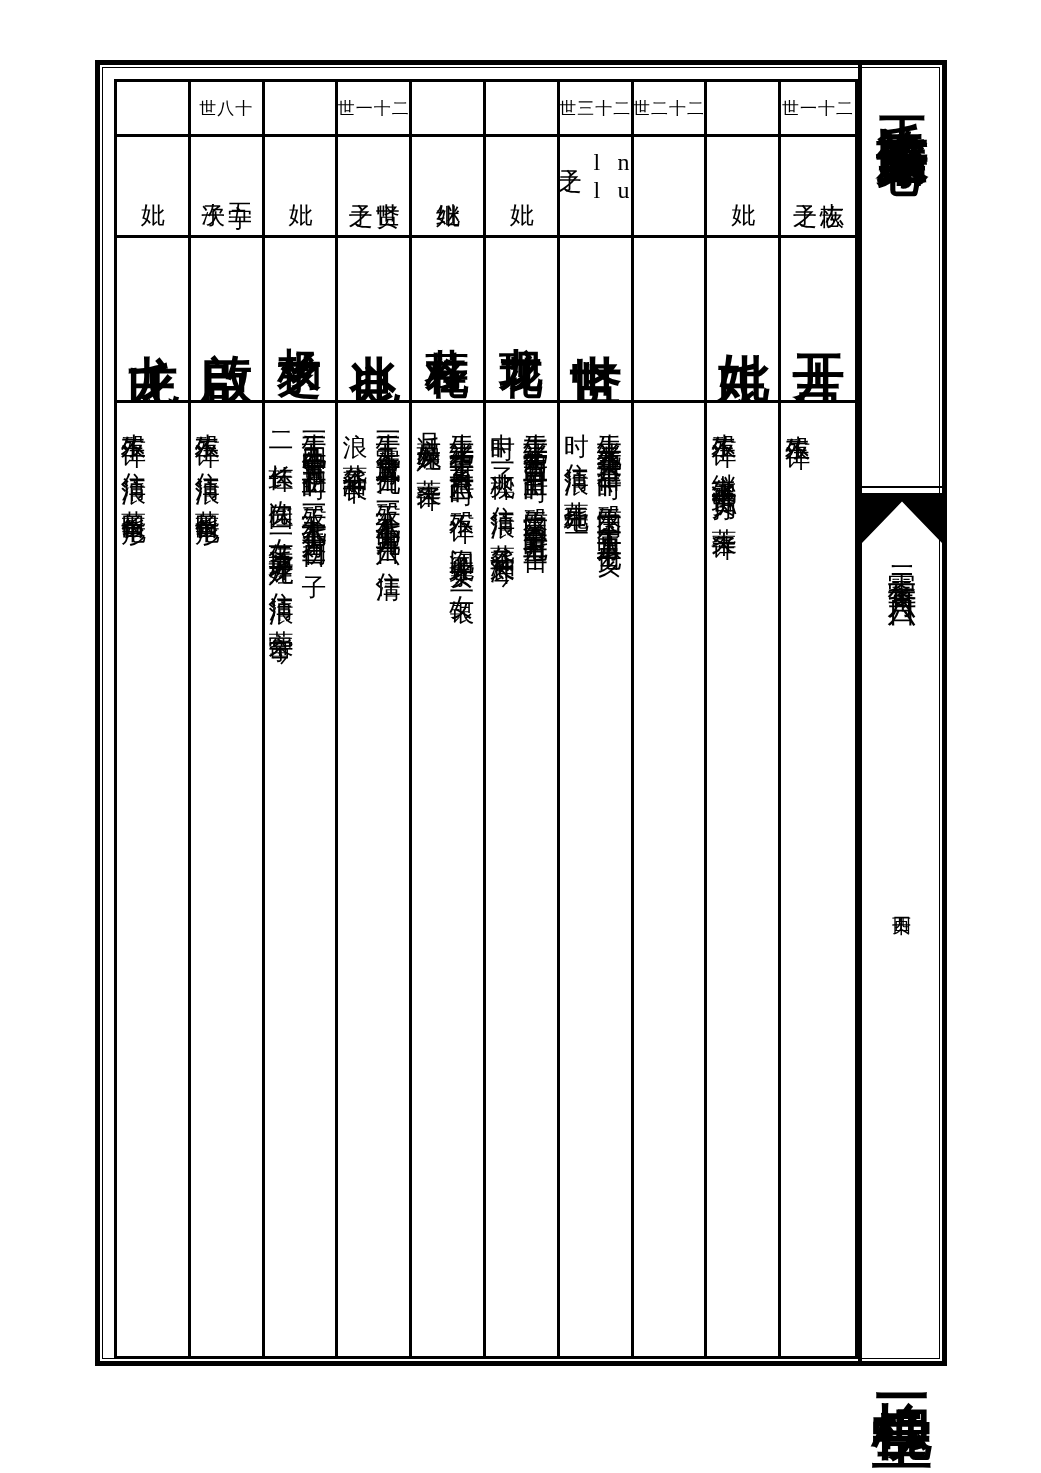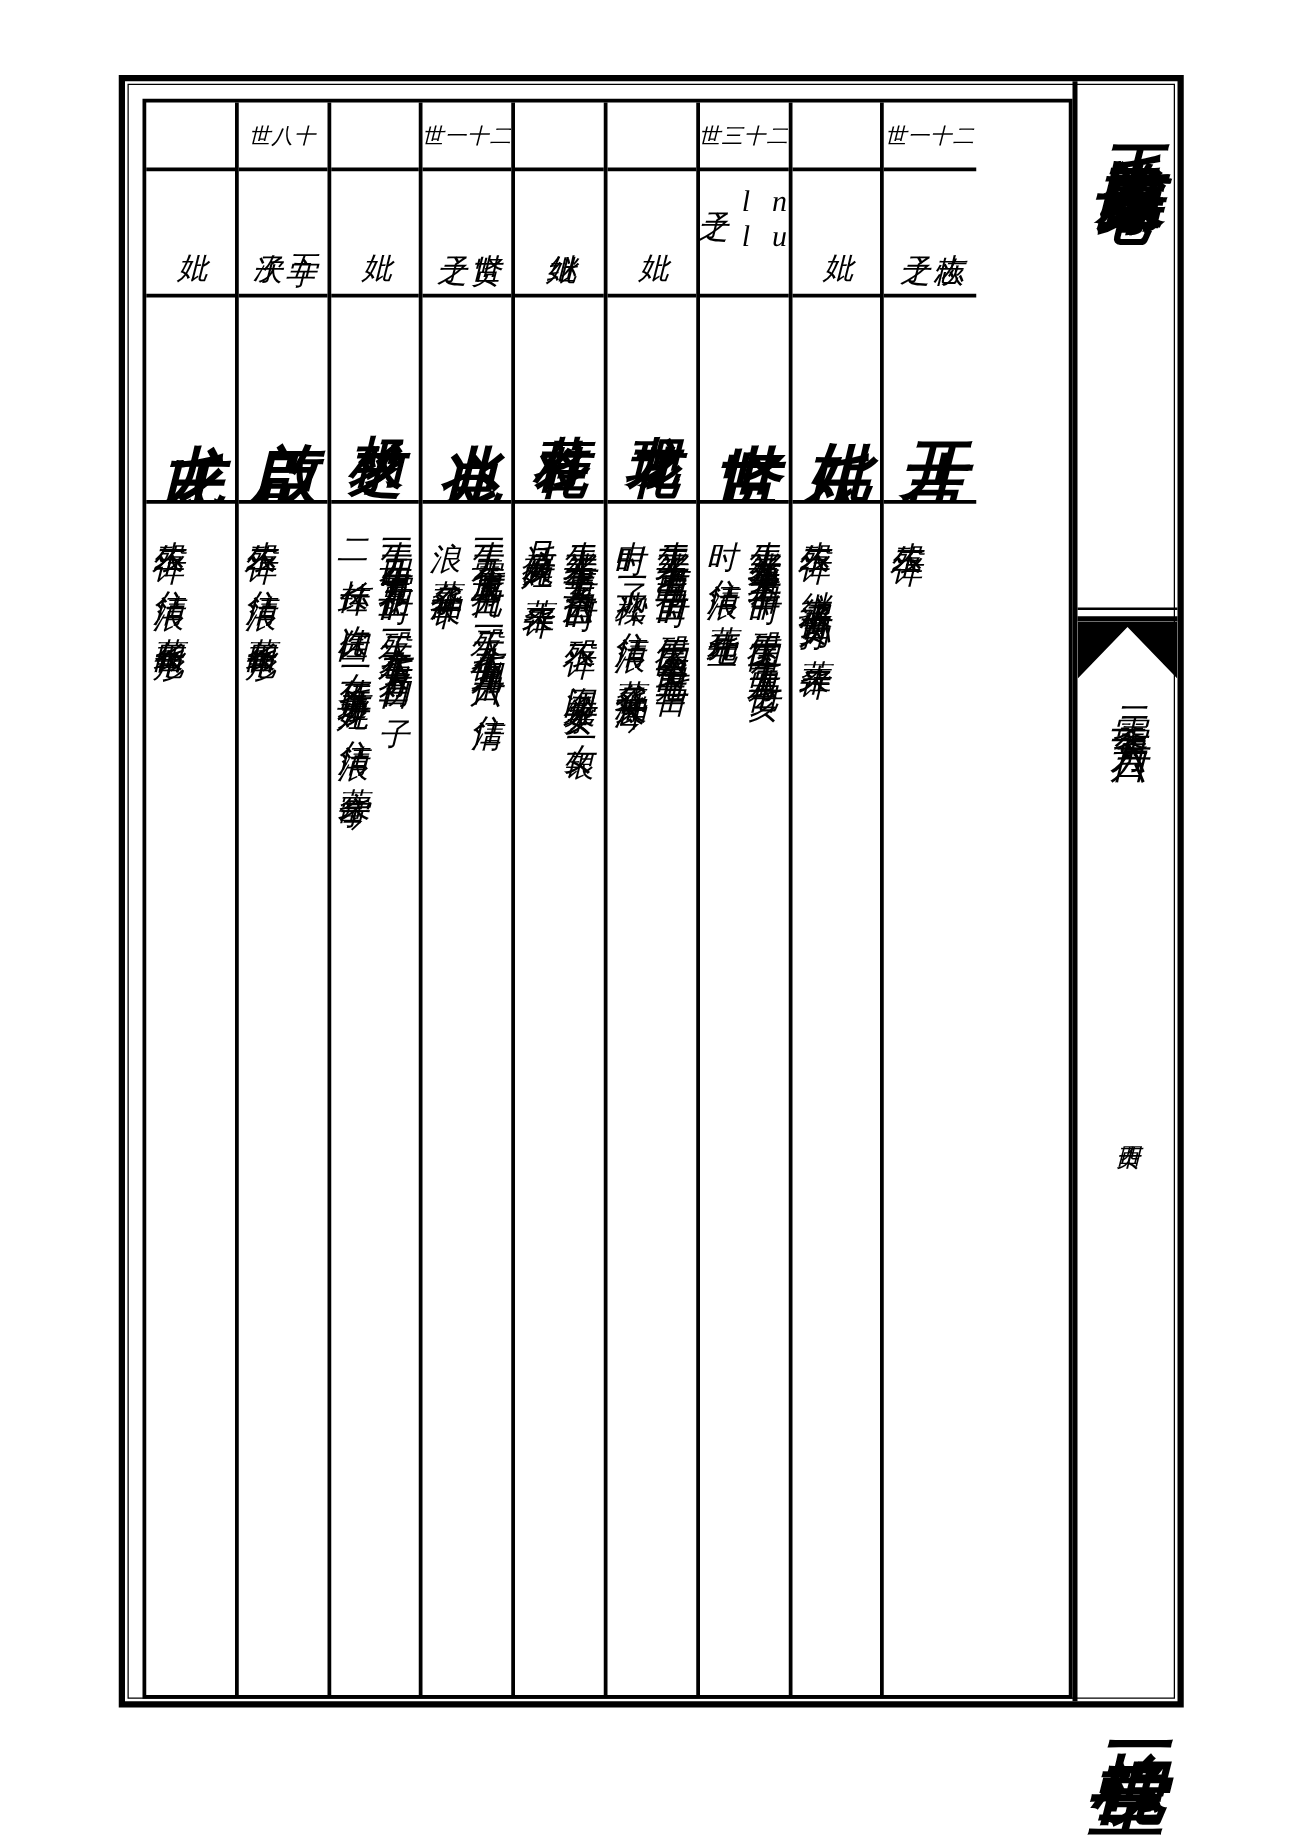--- a/index.html
+++ b/index.html
@@ -5,21 +5,20 @@
   * { margin:0; padding:0; box-sizing:border-box; }
   html,body { background:#ffffff; }
   .page {
     position:relative; width:1041px; height:1473px; background:#fff;
     font-family:"Liberation Serif","DejaVu Serif",serif; color:#000;
     overflow:hidden;
   }
   .frame {
     position:absolute; left:95px; top:60px; width:852px; height:1306px;
     border:5px solid #000;
-    font-style:italic;
   }
   .frame-inner {
     position:absolute; inset:2px; border:1px solid #000; pointer-events:none;
   }
   
   .gtable {
     position:absolute; left:14px; top:14px; width:744px; height:1280px;
     border:3px solid #000; display:grid; grid-template-columns:repeat(10,1fr);
   }
   .pcol { display:grid; grid-template-rows:55px 101px 165px auto; border-right:3px solid #000; }
@@ -185,20 +184,32 @@
 ll
 之子</span>
           </div>
         <div class="cell name name2">
             <span class="vtxt">世贤</span>
           </div>
         <div class="cell detail"><span class="vtxt">生于光绪九年癸未十月十二日午时　殁于民国二十一年壬申八月十七日亥
 时　住清浪　葬壳地生</span></div>
       </div>
 
+      <div class="pcol">
+        <div class="cell gen">
+            <span>世二十二</span>
+          </div>
+        <div class="cell rel">
+            <span class="vtxt"></span>
+          </div>
+        <div class="cell name name2">
+            <span class="vtxt"></span>
+          </div>
+        <div class="cell detail"><span class="vtxt"></span></div>
+      </div>
 
       <div class="pcol">
         <div class="cell gen">
             <span></span>
           </div>
         <div class="cell rel">
             <span class="vtxt">妣</span>
           </div>
         <div class="cell name name2">
             <span class="vtxt">妣氏</span>

